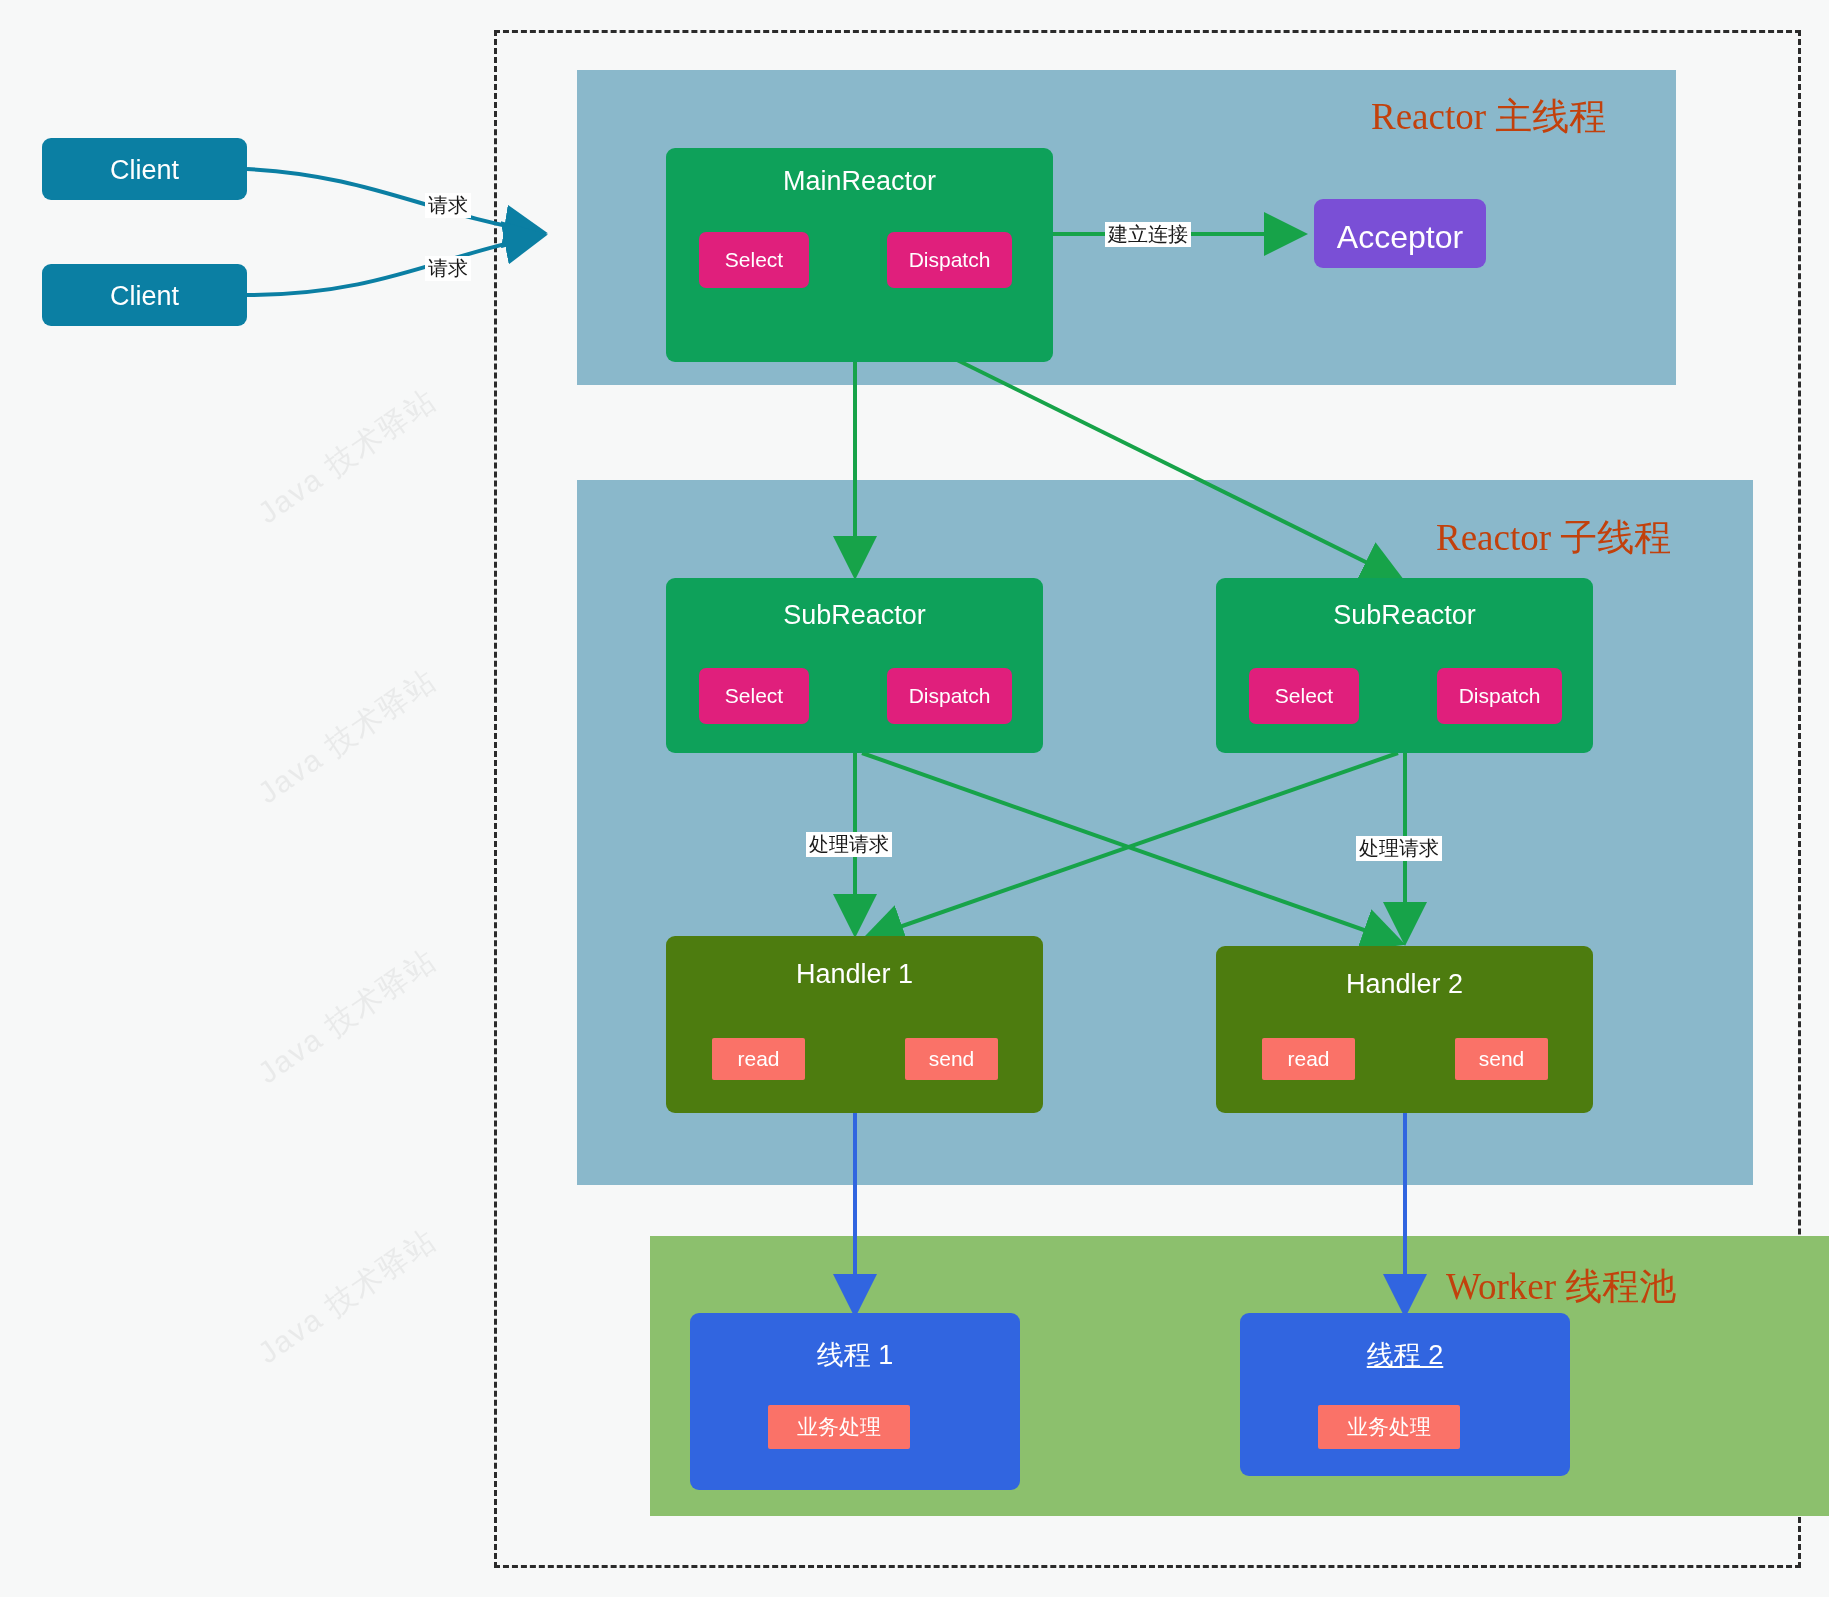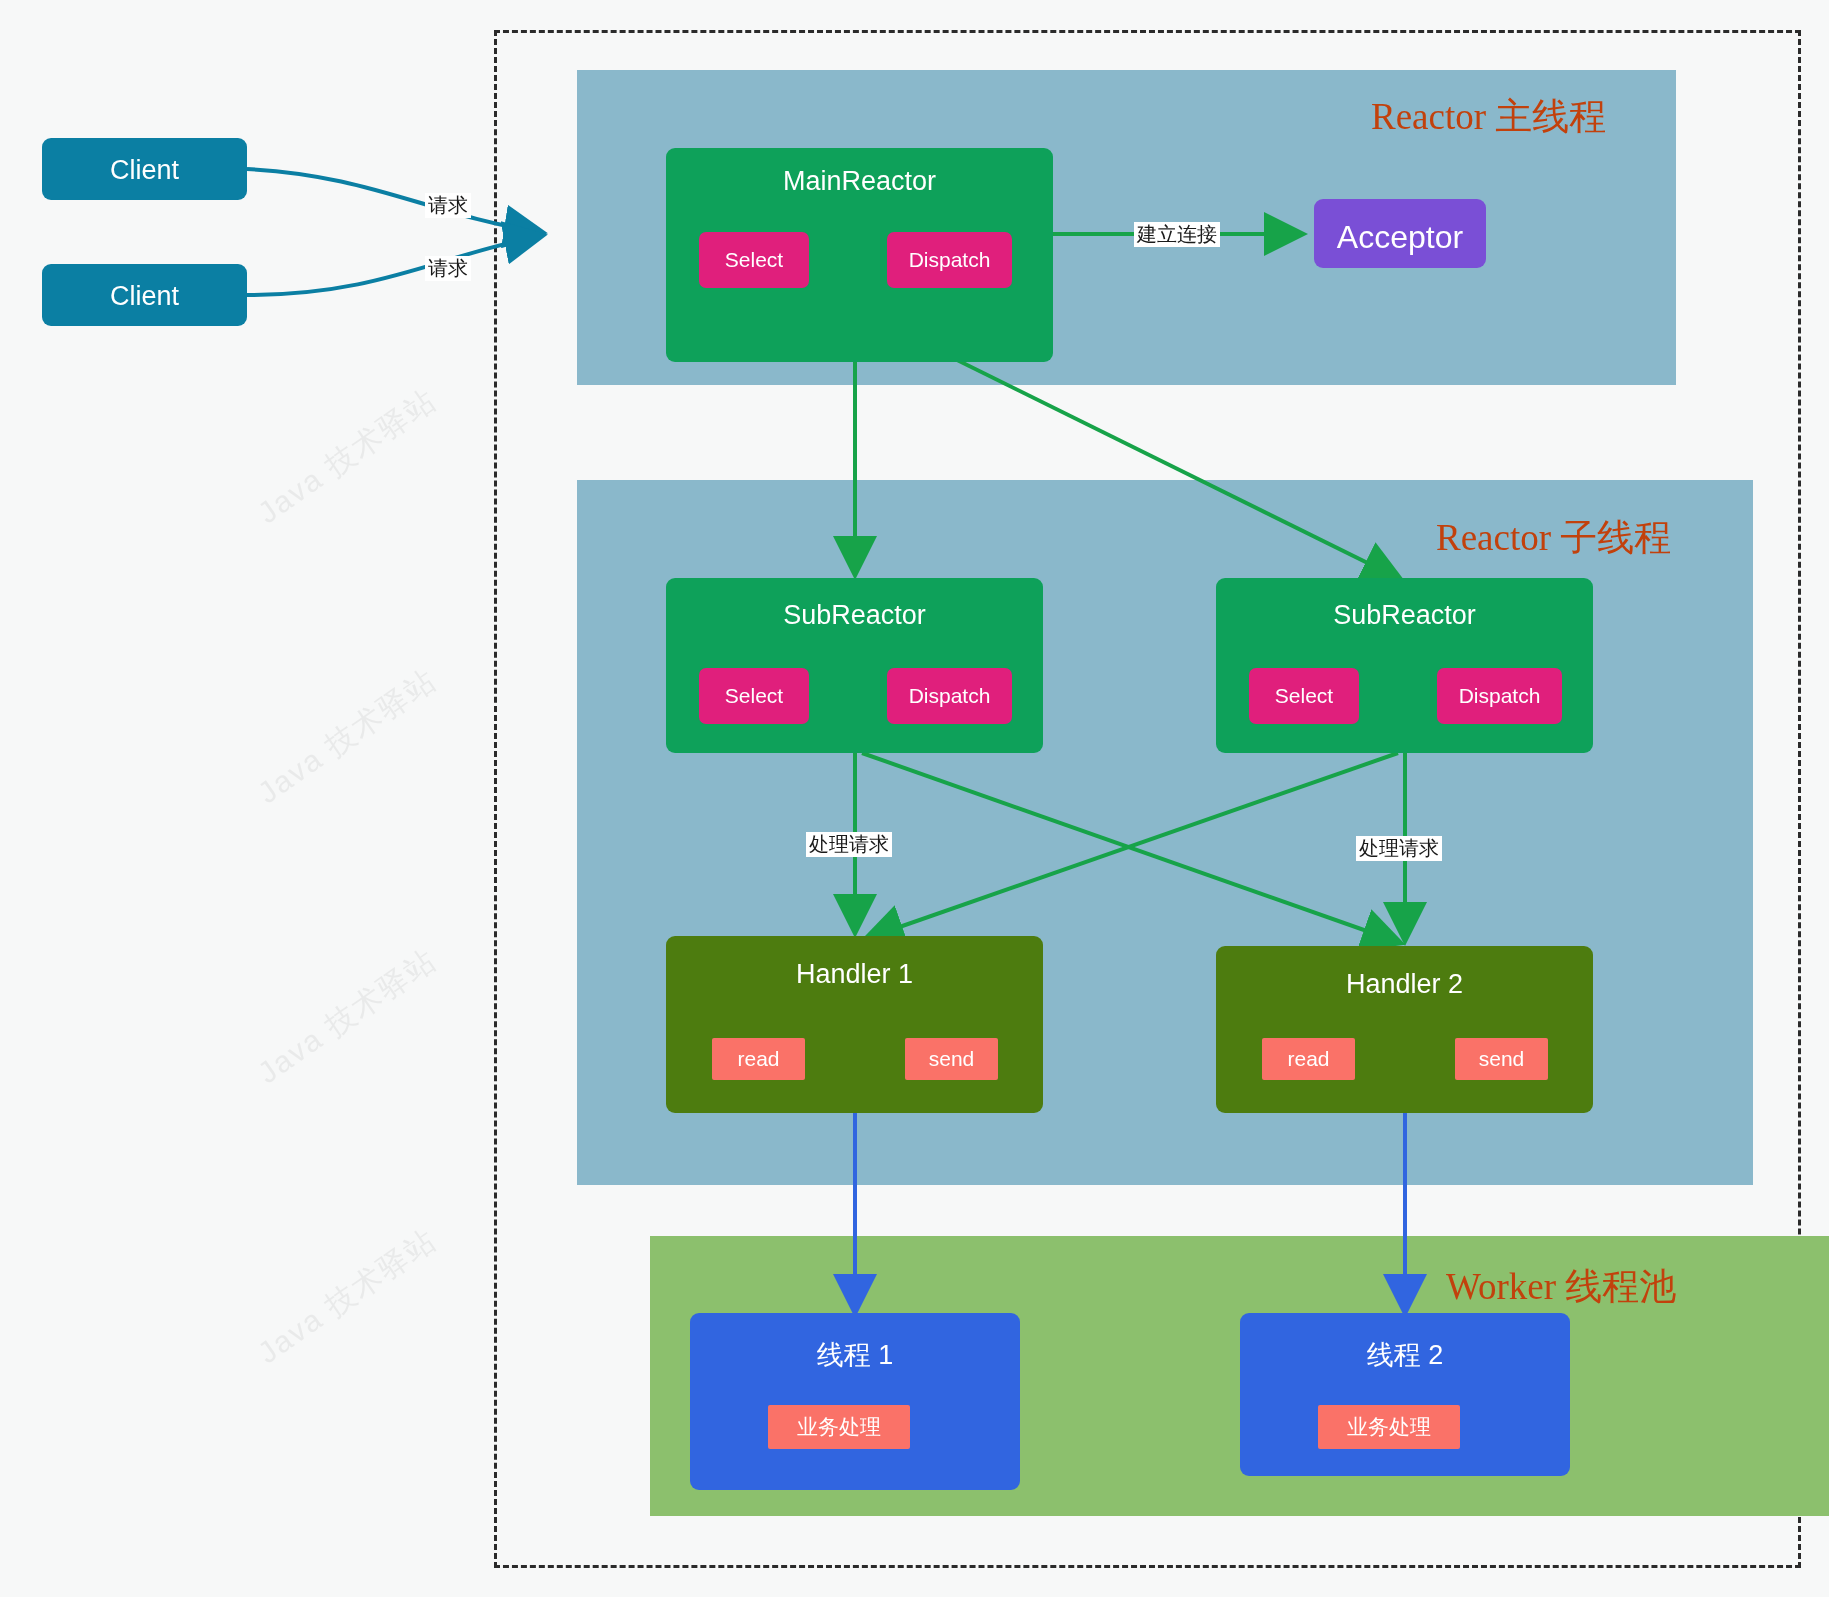--- a/index.html
+++ b/index.html
@@ -180,21 +180,21 @@
   <div class="box reactor-box" style="left:666px;top:148px;width:387px;height:214px;">
     <span class="box-title" style="top:18px;">MainReactor</span>
     <div class="chip chip-pink" style="left:33px;top:84px;width:110px;height:56px;">
       <span>Select</span>
     </div>
     <div class="chip chip-pink" style="left:221px;top:84px;width:125px;height:56px;">
       <span>Dispatch</span>
     </div>
   </div>
 
-  <div class="edge-label" style="left:1134px;top:222px;">建立连接</div>
+  <div class="edge-label" style="left:1105px;top:222px;">建立连接</div>
 
   <div class="box acceptor-box" style="left:1314px;top:199px;width:172px;height:69px;">
     <span class="box-title" style="top:20px;">Acceptor</span>
   </div>
 
   <div class="box reactor-box" style="left:666px;top:578px;width:377px;height:175px;">
     <span class="box-title" style="top:22px;">SubReactor</span>
     <div class="chip chip-pink" style="left:33px;top:90px;width:110px;height:56px;">
       <span>Select</span>
     </div>
@@ -237,19 +237,19 @@
   </div>
 
   <div class="box thread-box" style="left:690px;top:1313px;width:330px;height:177px;">
     <span class="box-title" style="top:24px;">线程 1</span>
     <div class="chip chip-salmon" style="left:78px;top:92px;width:142px;height:44px;">
       <span>业务处理</span>
     </div>
   </div>
 
   <div class="box thread-box" style="left:1240px;top:1313px;width:330px;height:163px;">
-    <span class="box-title" style="top:24px;">线程 2</span>
+    <span class="box-title" style="top:24px;text-decoration:underline;">线程 2</span>
     <div class="chip chip-salmon" style="left:78px;top:92px;width:142px;height:44px;">
       <span>业务处理</span>
     </div>
   </div>
 
 </div>
 
 </body></html>

